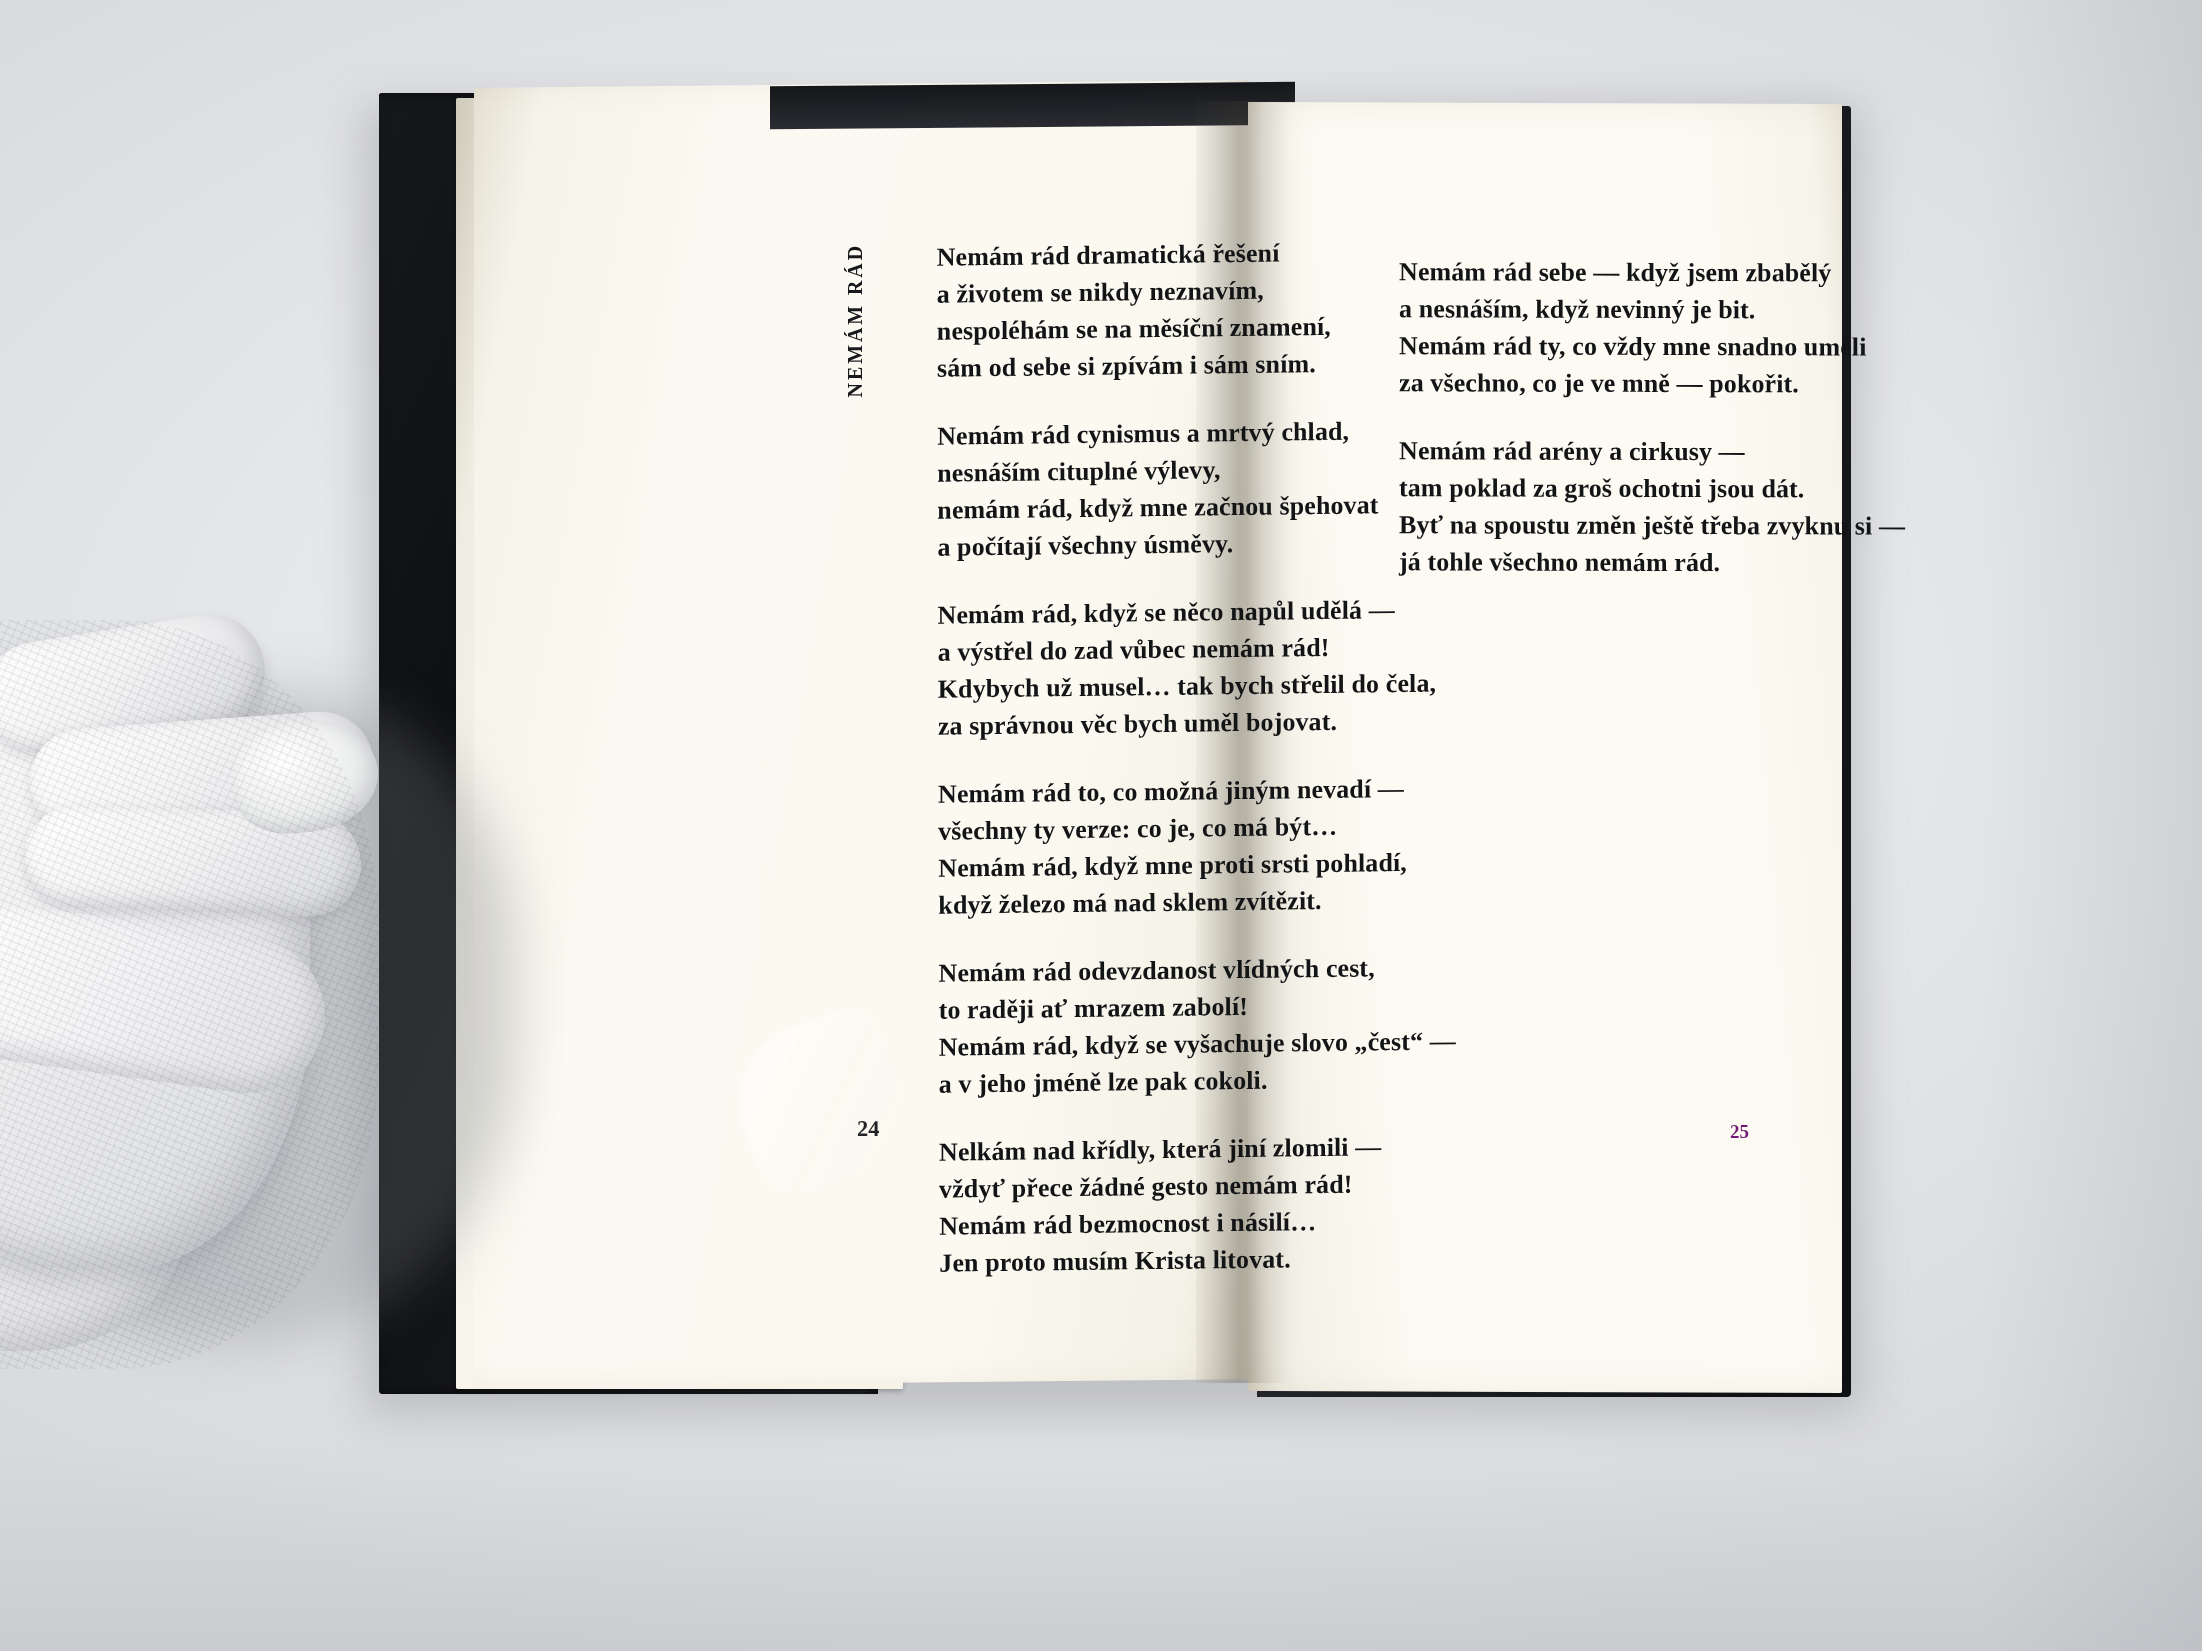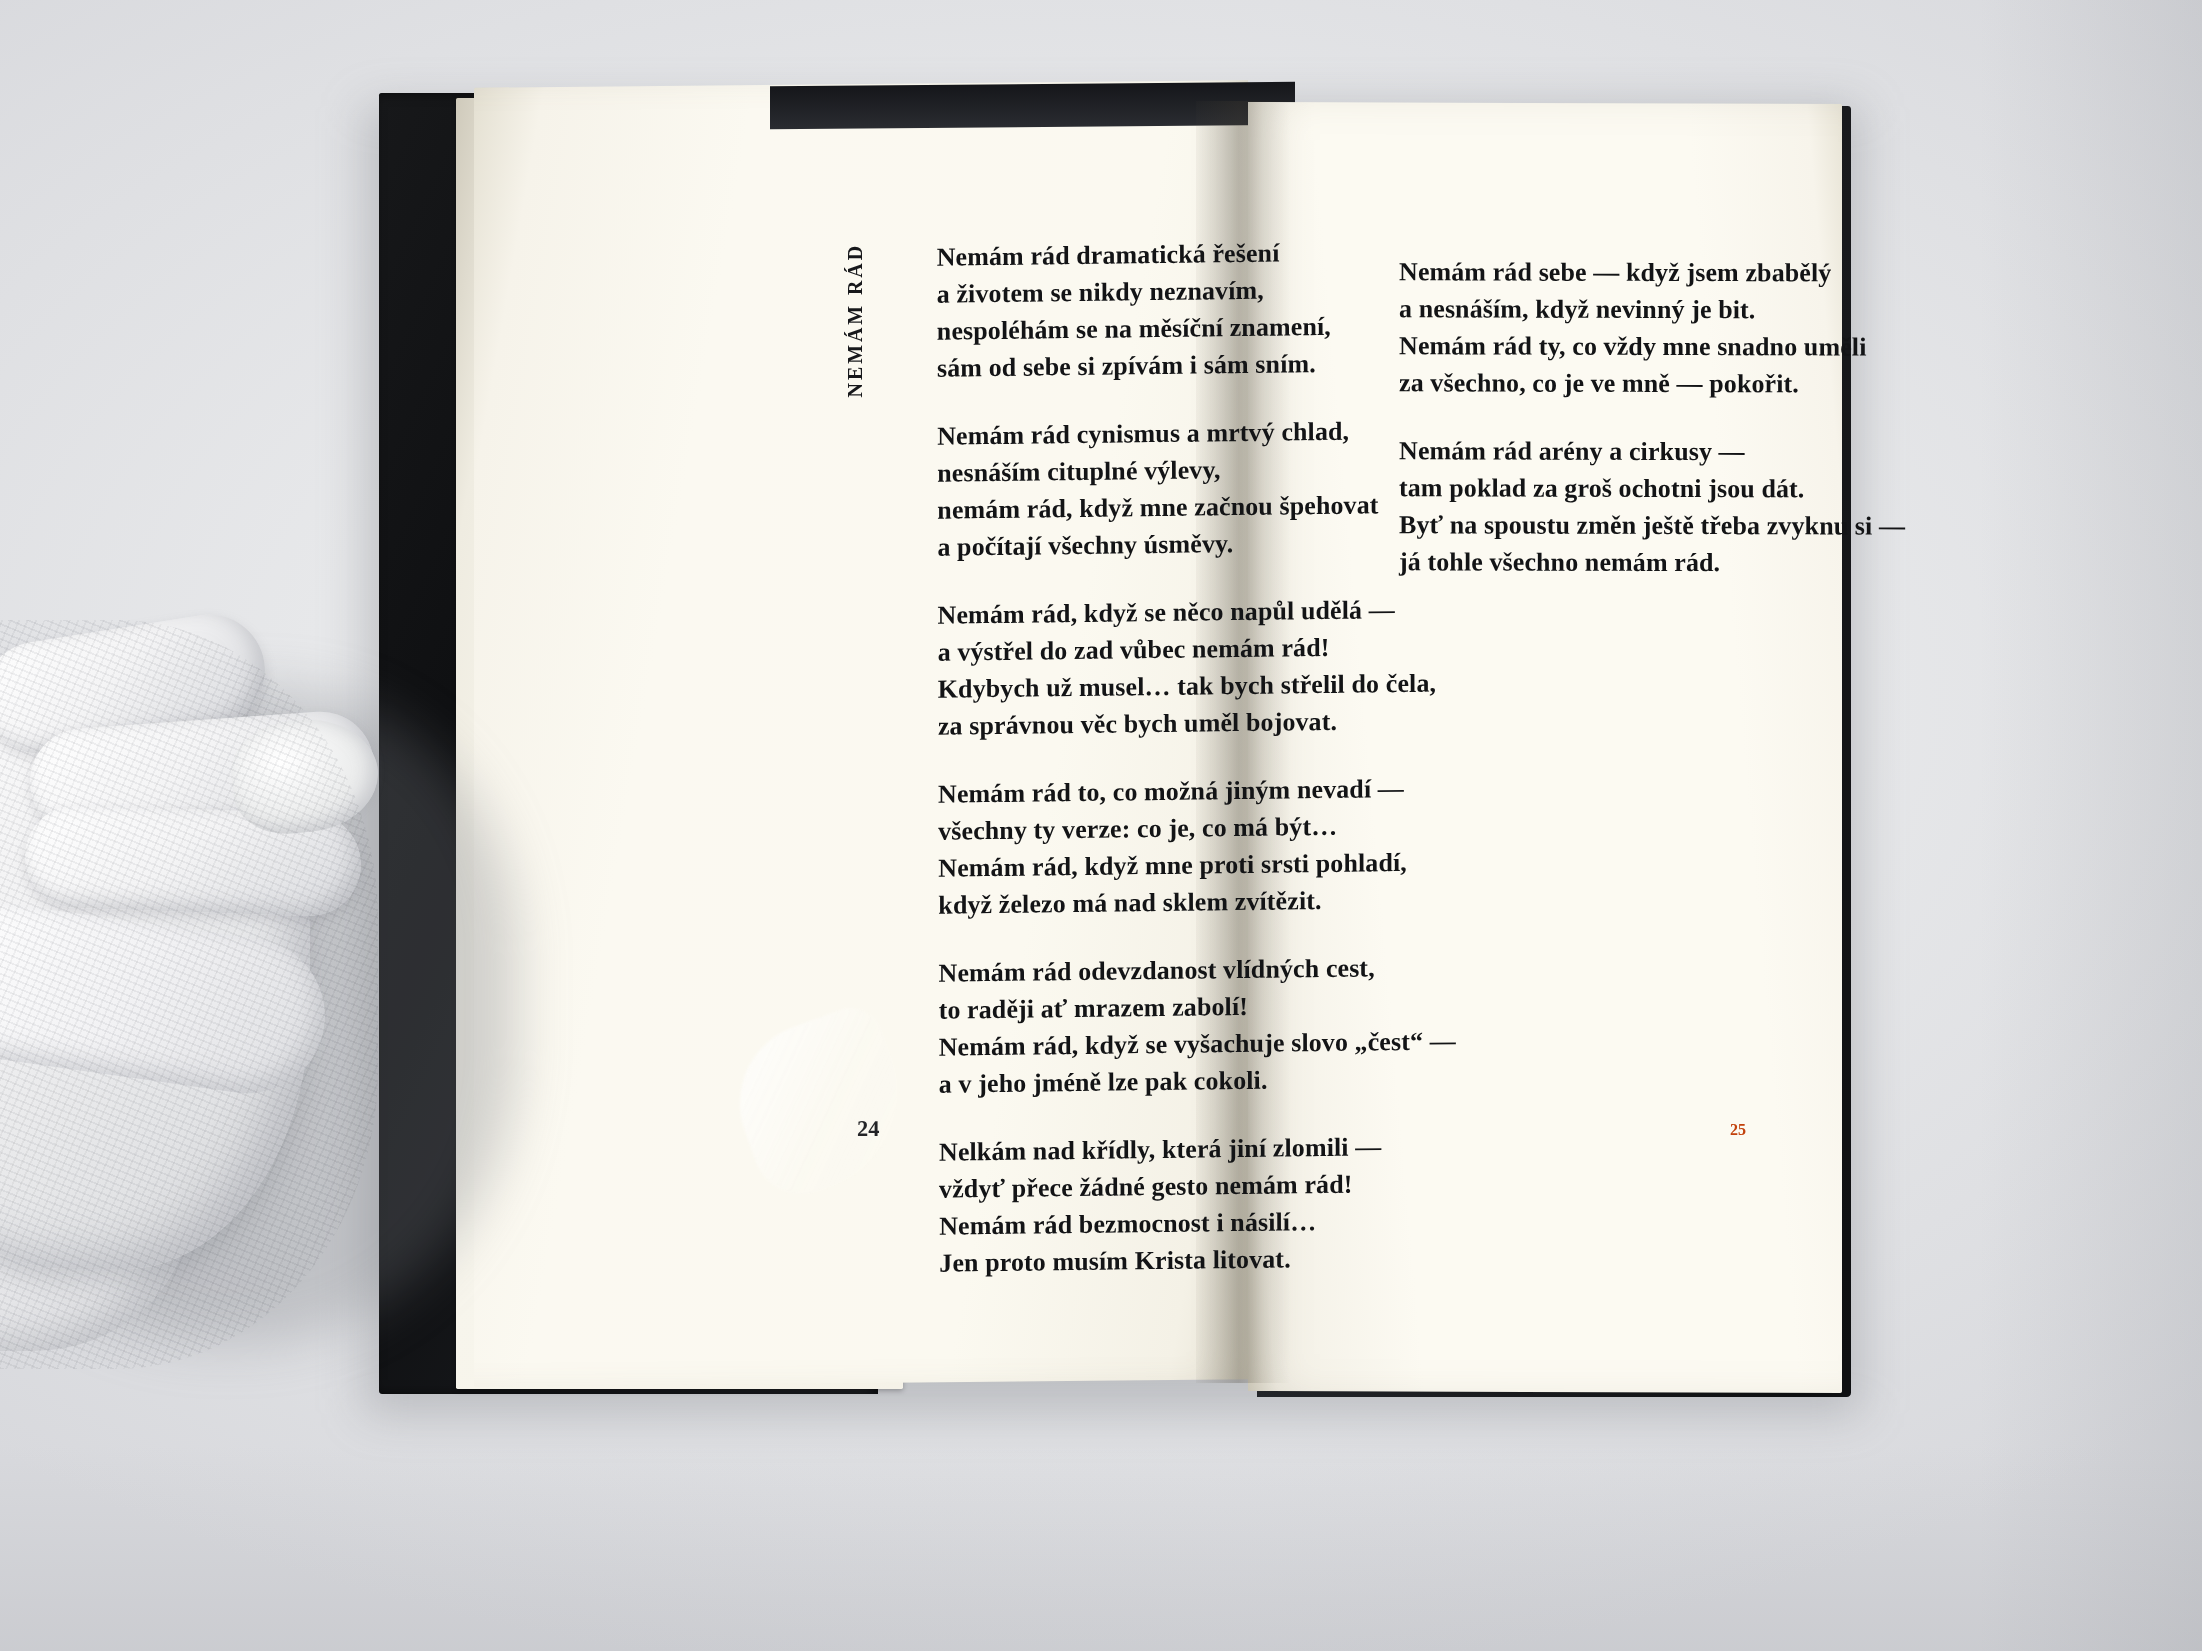--- a/index.html
+++ b/index.html
@@ -195,22 +195,22 @@
     font-size: 22.4px;
     color: #17181b;
     transform: skewY(-0.55deg);
   }
   .folio-right {
     position: absolute;
     left: 1351px;
     top: 1037px;
     font-family: "Liberation Serif", serif;
     font-weight: 700;
-    font-size: 16px;
-    color: #c2410c;
+    font-size: 19px;
+    color: #701a75;
   }
 
   
   .hand {
     position: absolute;
     left: -52px;
     top: 637px;
     width: 654px;
     height: 740px;
     pointer-events: none;

